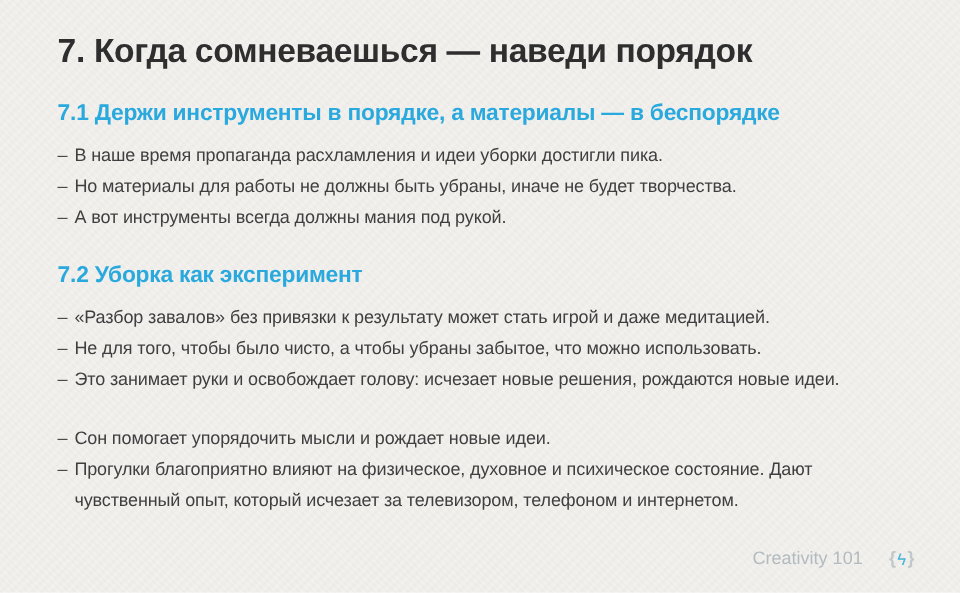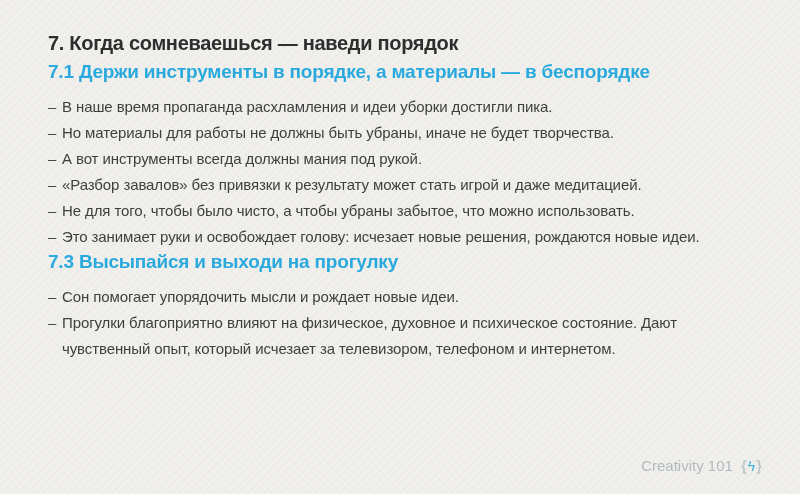--- a/index.html
+++ b/index.html
@@ -17,28 +17,28 @@
     height: 494px;
     background-color: #f2f1ee;
     
     background-image:
       repeating-linear-gradient(45deg,  rgba(0,0,0,0.012) 0 2px, rgba(255,255,255,0.02) 2px 4px),
       repeating-linear-gradient(-45deg, rgba(0,0,0,0.010) 0 3px, rgba(255,255,255,0.015) 3px 6px);
     padding: 26px 48px 0 48px;
   }
 
   .slide-title {
-    font-size: 20px;
+    font-size: 28px;
     font-weight: bold;
     color: #2e2e2e;
     letter-spacing: -0.3px;
     line-height: 34px;
   }
 
-  .section { }
+  .section { margin-top: 23px; }
 
   .section-heading {
     font-size: 19px;
     font-weight: bold;
     color: #29a9dd;
     letter-spacing: -0.2px;
     line-height: 24px;
     margin-bottom: 10px;
   }
 
@@ -57,21 +57,21 @@
   }
 
   .bullet .btext { flex: 1 1 auto; max-width: 700px; }
 
   .footer {
     position: absolute;
     right: 38px;
     bottom: 20px;
     display: flex;
     align-items: center;
-    gap: 8px;
+    gap: 22px;
     font-size: 15px;
     color: #b2bbbf;
   }
 
   .brand-logo {
     display: inline-flex;
     align-items: center;
     font-size: 15px;
     color: #c0c8cc;
     font-weight: bold;
@@ -101,36 +101,36 @@
       <span class="dash">–</span>
       <span class="btext">Но материалы для работы не должны быть убраны, иначе не будет творчества.</span>
     </div>
     <div class="bullet">
       <span class="dash">–</span>
       <span class="btext">А вот инструменты всегда должны мания под рукой.</span>
     </div>
   </section>
 
   <section class="section">
+    <h2 class="section-heading">7.2 Уборка как эксперимент</h2>
     <div class="bullet">
       <span class="dash">–</span>
       <span class="btext">«Разбор завалов» без привязки к результату может стать игрой и даже медитацией.</span>
     </div>
     <div class="bullet">
       <span class="dash">–</span>
       <span class="btext">Не для того, чтобы было чисто, а чтобы убраны забытое, что можно использовать.</span>
     </div>
     <div class="bullet">
       <span class="dash">–</span>
       <span class="btext">Это занимает руки и освобождает голову: исчезает новые решения, рождаются новые идеи.</span>
     </div>
   </section>
 
   <section class="section">
-    <h2 class="section-heading">7.3 Высыпайся и выходи на прогулку</h2>
     <div class="bullet">
       <span class="dash">–</span>
       <span class="btext">Сон помогает упорядочить мысли и рождает новые идеи.</span>
     </div>
     <div class="bullet">
       <span class="dash">–</span>
       <span class="btext">Прогулки благоприятно влияют на физическое, духовное и психическое состояние. Дают чувственный опыт, который исчезает за телевизором, телефоном и интернетом.</span>
     </div>
   </section>
 

